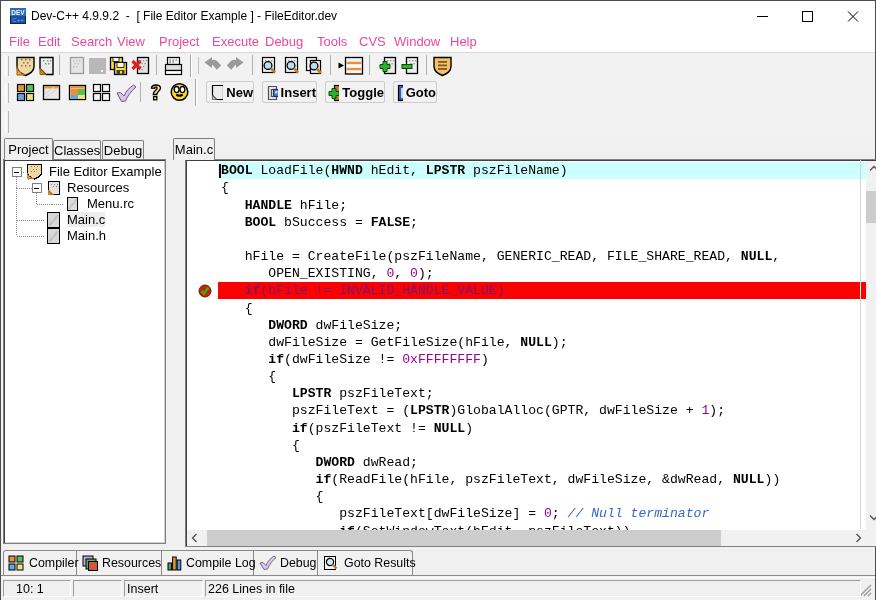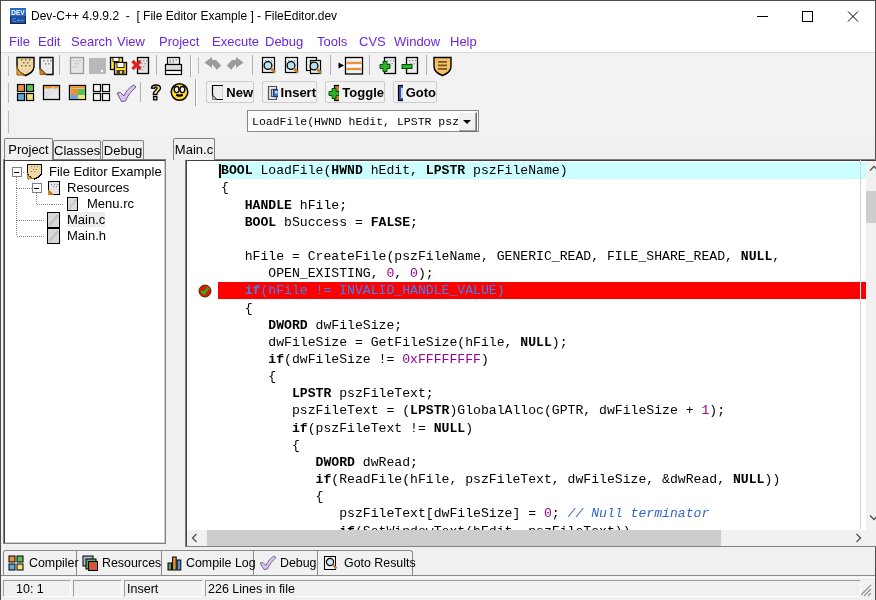--- a/index.html
+++ b/index.html
@@ -3,21 +3,21 @@
 <style>
   html,body{margin:0;padding:0;}
   body{width:876px;height:600px;overflow:hidden;font-family:"Liberation Sans",sans-serif;}
   .win{position:absolute;left:0;top:0;width:876px;height:600px;background:#f0f0f0;
        border:1px solid #4d4d4d;box-sizing:border-box;}
   .abs{position:absolute;}
   
   .titlebar{left:0;top:0;width:874px;height:30px;background:#ffffff;}
   .apptitle{left:30px;top:8px;font-size:12px;color:#000;white-space:pre;}
   
-  .menubar{left:0;top:30px;width:874px;height:21px;background:#ffffff;font-size:13px;color:#6d28d9;}
+  .menubar{left:0;top:30px;width:874px;height:21px;background:#ffffff;font-size:13px;color:#ec4899;}
   .menubar span{position:absolute;top:3px;}
   
   .tb{left:0;width:874px;background:#f2f2f2;}
   .tb1{top:52px;height:26px;}
   .tb2{top:78px;height:27px;font-weight:bold;}
   .tb3{top:105px;height:31px;}
   .tbbg{position:absolute;left:0;top:51px;width:874px;height:85px;background:#f2f2f2;}
   .rowline{position:absolute;left:0;width:446px;height:1px;}
   .grip{width:2px;border-left:1px solid #fff;border-right:1px solid #b9b9b9;height:20px;}
   
@@ -362,24 +362,20 @@
         <svg width="16" height="18" style="margin-top:1px">
           <rect x="2.5" y="1.5" width="11" height="15" fill="#3858b8" stroke="#000" stroke-width="1.2"></rect>
           <rect x="5" y="4" width="4" height="10" fill="#c8d8f0"></rect>
         </svg>
         <span>Goto</span>
       </div>
   </div>
 
   <div class="abs tb tb3">
     <div class="grip" style="position:absolute;left:4px;top:5px;height:22px"></div>
-    <div class="combo" style="position:absolute;left:246px;top:4px;width:232px">
-      <div class="txt" style="width:208px">LoadFile(HWND hEdit, LPSTR psz</div>
-        <div class="drop"></div>
-    </div>
   </div>
 
   <div class="abs tabrow">
     <div class="tab active" style="left:3px;top:1px;width:49px;height:22px;padding-top:3px">Project</div>
     <div class="tab" style="left:52px;top:3px;width:48px;height:20px;padding-top:2px">Classes</div>
     <div class="tab" style="left:101px;top:3px;width:42px;height:20px;padding-top:2px">Debug</div>
     <div class="tab active" style="left:172px;top:1px;width:42px;height:22px;padding-top:3px">Main.c</div>
   </div>
   <div class="abs" style="left:869px;top:158px;width:6px;height:388px;background:#ffffff"></div>
 
@@ -465,21 +461,21 @@
     <div style="position:absolute;left:674px;top:122.3px;width:1px;height:17.2px;background:#ffffff"></div>
     <div style="position:absolute;left:674px;top:139.5px;width:1px;height:229px;background:#d4d4d4"></div>
     <div style="position:absolute;left:33px;top:3.5px;width:2px;height:14px;background:#3a0000"></div>
     <pre class="src"><b>BOOL</b> LoadFile(<b>HWND</b> hEdit, <b>LPSTR</b> pszFileName)
 {
    <b>HANDLE</b> hFile;
    <b>BOOL</b> bSuccess = <b>FALSE</b>;
 
    hFile = CreateFile(pszFileName, GENERIC_READ, FILE_SHARE_READ, <b>NULL</b>,
       OPEN_EXISTING, <span class="num">0</span>, <span class="num">0</span>);
-<span style="color:#3b82f6">   <b>if</b>(hFile != INVALID_HANDLE_VALUE)</span>
+<span style="color:#701a75">   <b>if</b>(hFile != INVALID_HANDLE_VALUE)</span>
    {
       <b>DWORD</b> dwFileSize;
       dwFileSize = GetFileSize(hFile, <b>NULL</b>);
       <b>if</b>(dwFileSize != <span class="num">0xFFFFFFFF</span>)
       {
          <b>LPSTR</b> pszFileText;
          pszFileText = (<b>LPSTR</b>)GlobalAlloc(GPTR, dwFileSize + <span class="num">1</span>);
          <b>if</b>(pszFileText != <b>NULL</b>)
          {
             <b>DWORD</b> dwRead;

